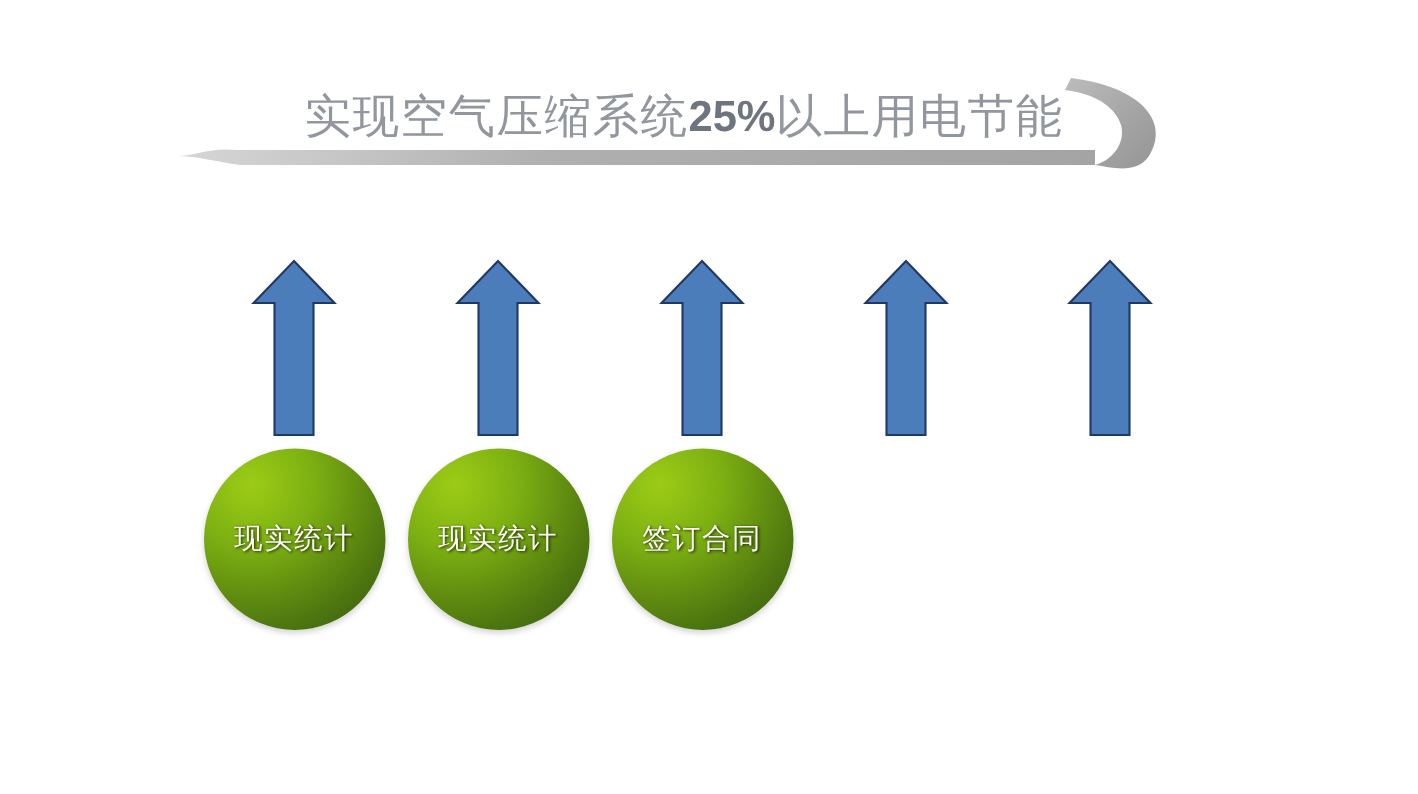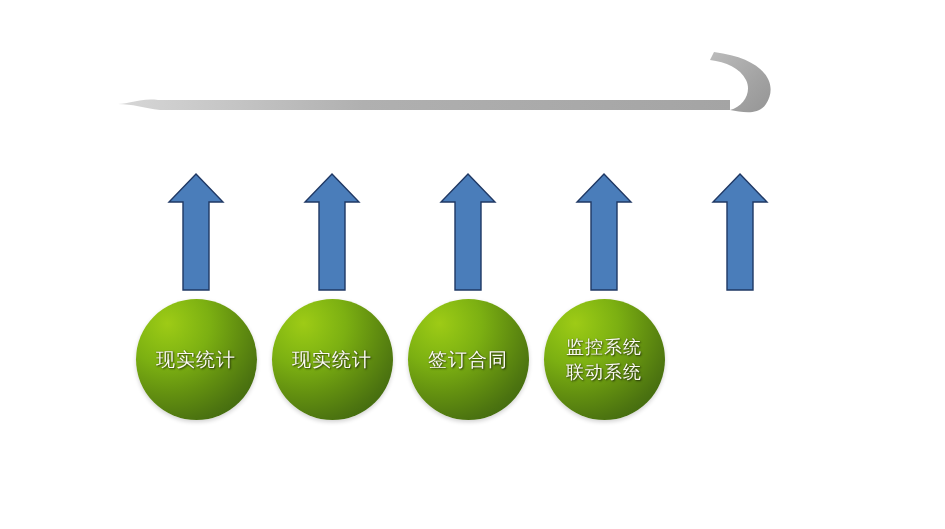--- a/index.html
+++ b/index.html
@@ -152,20 +152,25 @@
       </defs>
 
       <path d="M 0,68 C 14,68 26,72 42,74 L 612,74 L 612,64 L 40,64 C 22,62 12,68 0,68 Z" fill="url(#taperGrad)"></path>
 
       <path d="M 596,16
                C 644,22 662,46 648,68
                C 640,80 624,76 612,74
                C 626,70 634,56 628,44
                C 622,32 608,26 592,24 Z" fill="url(#swooshGrad)"></path>
     </svg>
+    <div id="title-text">
+      <span>实现空气压缩系统</span>
+        <span class="emph">25%</span>
+        <span>以上用电节能</span>
+    </div>
   </div>
 
   <div id="arrow-row">
 
     <div class="stage-col">
       <div class="arrow-wrap">
         <svg width="60" height="124" viewBox="0 0 60 124">
           <polygon points="30,4 57,32 43,32 43,120 17,120 17,32 3,32" fill="#4a7dba" stroke="#1f3864" stroke-width="1.4"></polygon>
         </svg>
       </div>
@@ -219,22 +224,16 @@
       </div>
     </div>
 
     <div class="stage-col">
       <div class="circle">
         <div class="circle-label">签订合同</div>
       </div>
     </div>
 
 
-    <div class="stage-col">
-      <div class="circle">
-        <div class="circle-label two-line">监控系统
-联动系统</div>
-      </div>
-    </div>
 
   </div>
 
 </div>
 
 </body></html>

